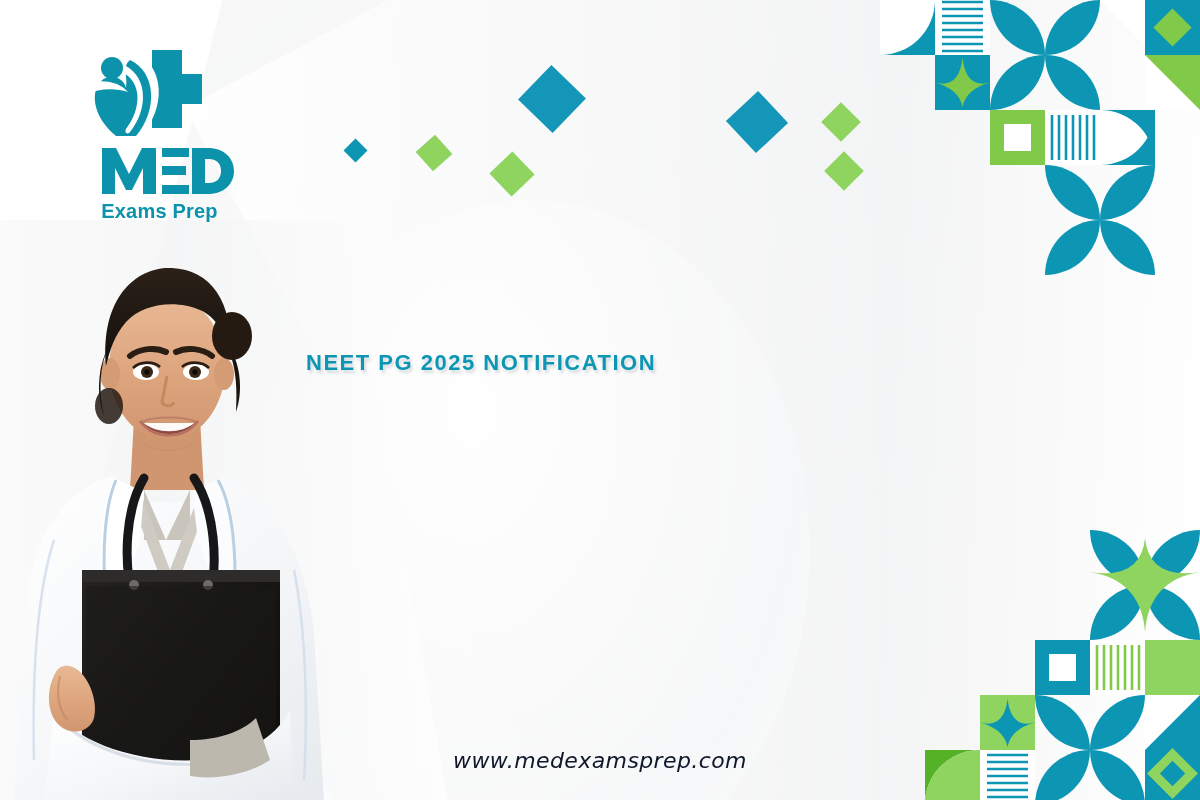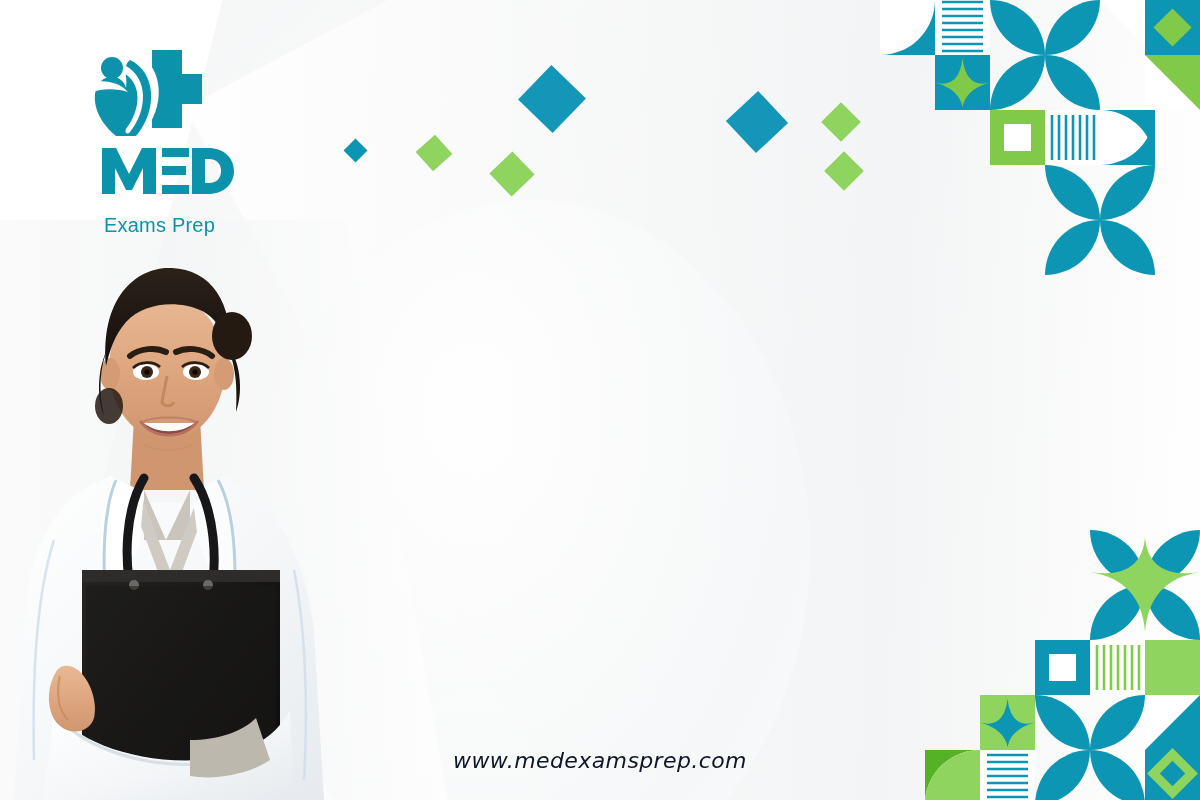--- a/index.html
+++ b/index.html
@@ -62,24 +62,24 @@
   #pattern-bottom-right { right:0; bottom:0; width:290px; height:290px; }
 
   
   #logo { position:absolute; left:72px; top:48px; width:175px; }
   .logo-mark { width:118px; height:92px; display:block; margin-left:14px; }
   .logo-med { display:block; margin-top:2px; }
   .logo-sub {
     display:block;
     text-align:center;
     font-size:20px;
-    font-weight:normal;
+    font-weight:bold;
     color:#0c93ab;
     letter-spacing:.2px;
-    margin-top:16px;
+    margin-top:2px;
     width:175px;
   }
 
   
   #doctor { position:absolute; left:-6px; bottom:0; width:360px; height:560px; }
 
   
   #headline { position:absolute; left:306px; top:352px; width:860px; }
 
   #title {
@@ -423,16 +423,20 @@
     <path d="M60,470 C80,500 140,524 206,520 C250,516 282,498 296,470
              L300,560 L50,560 Z" fill="url(#coatG)"></path>
     <path d="M62,474 C86,506 146,528 208,524" stroke="#d9dfe6" stroke-width="3" fill="none"></path>
 
     <path d="M196,500 C224,500 248,492 262,478 L276,520 C252,536 218,540 196,536 Z" fill="#bdb8ae"></path>
 
     <path d="M62,432 C52,448 52,474 66,486 C78,496 96,492 100,478 C104,462 96,440 84,430 C76,424 66,424 62,432 Z" fill="url(#skinG)"></path>
     <path d="M66,436 C62,452 64,470 74,480" stroke="#c2895f" stroke-width="2" fill="none" opacity=".7"></path>
   </svg>
 
+  <div id="headline">
+    <div id="title" style="font-size: 22px;">NEET PG 2025 NOTIFICATION</div>
+    <div id="subtitle" style="font-size: 0px;">EXAM DATE, ELIGIBILITY, AND APPLICATION DETAILS</div>
+  </div>
 
   <div id="website">www.medexamsprep.com</div>
 
 </div>
 
 </body></html>

